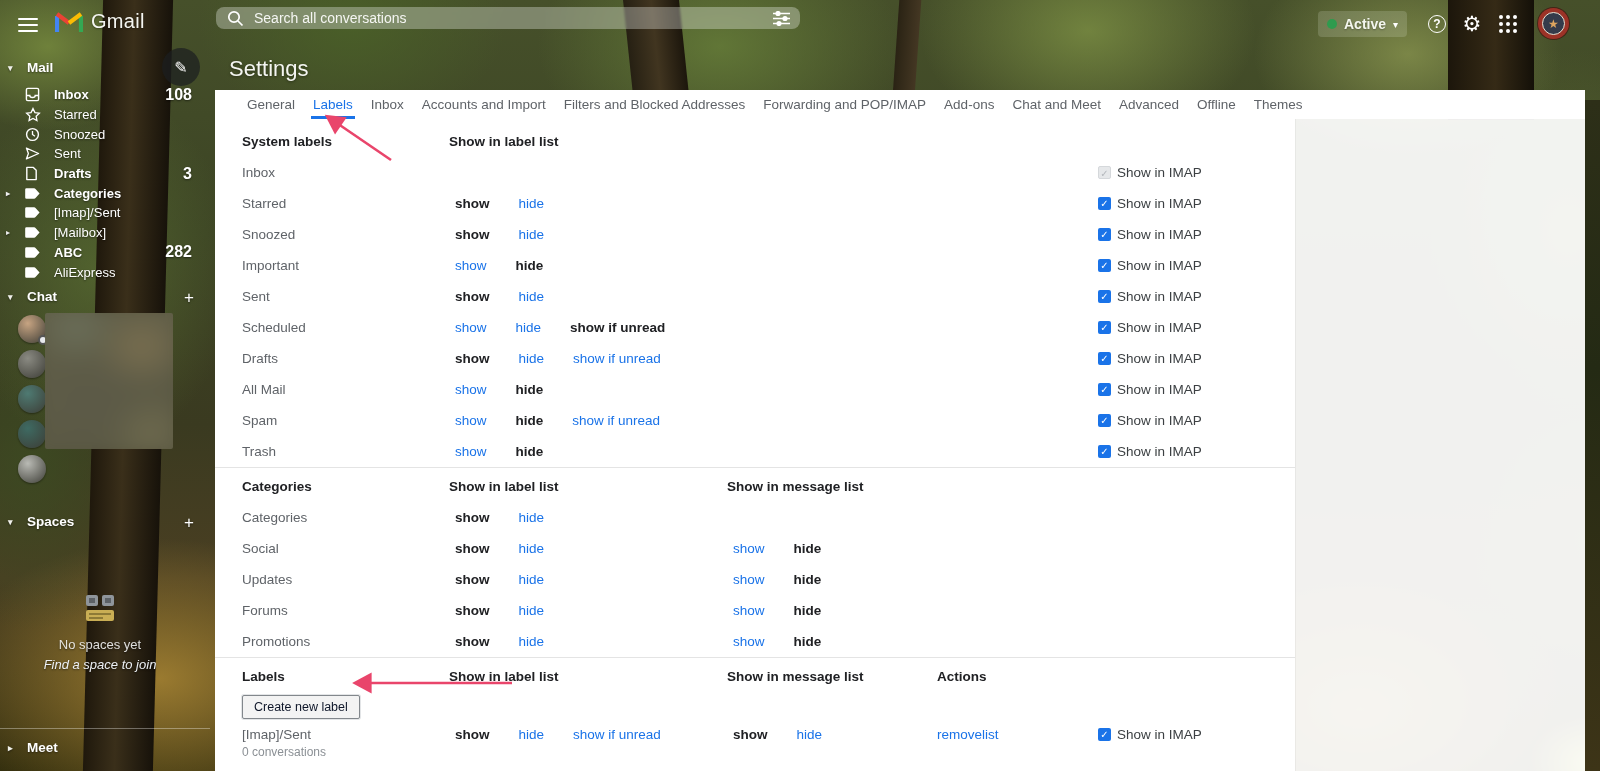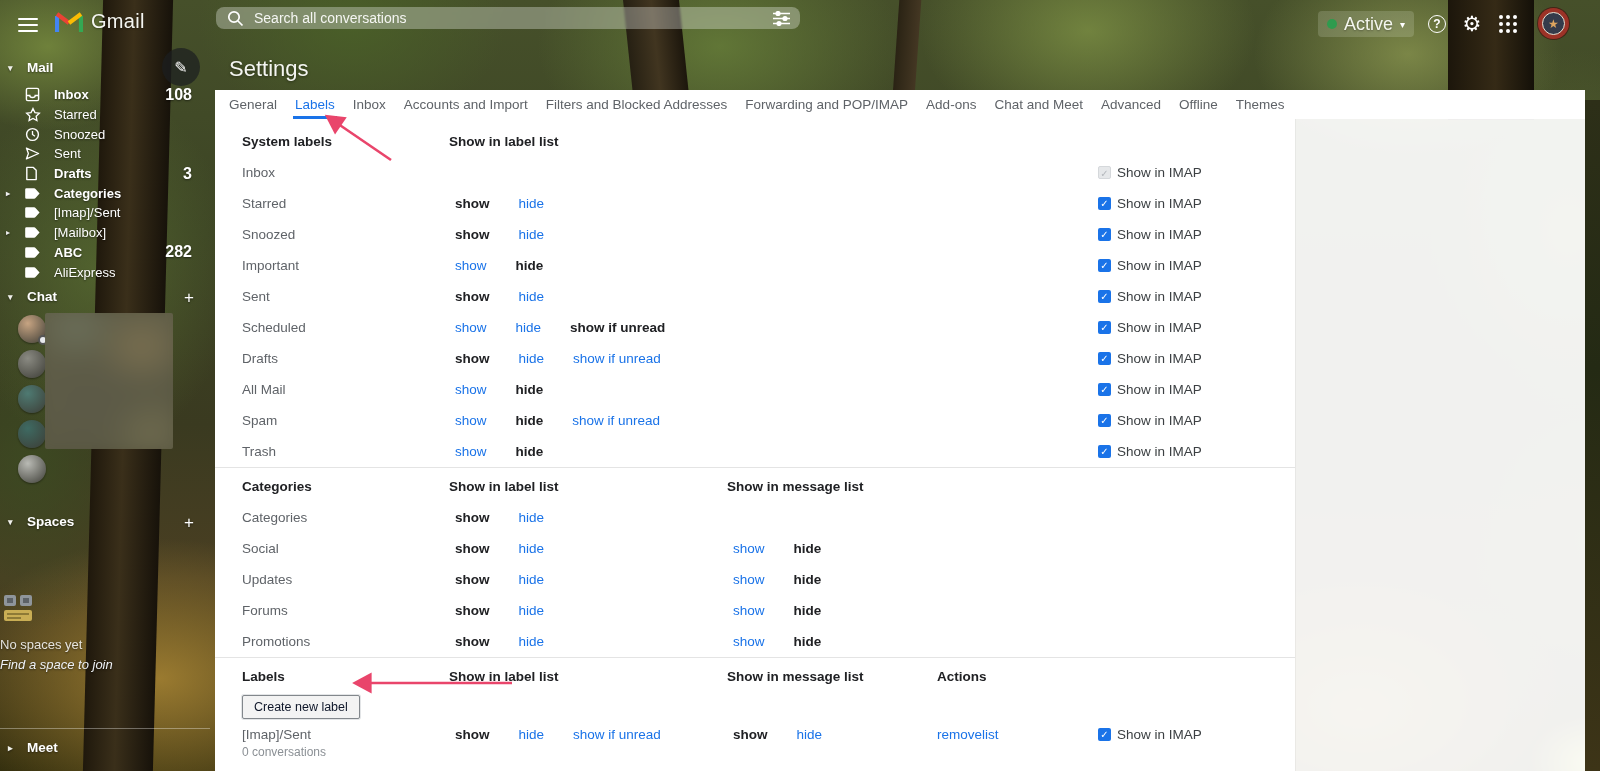--- a/index.html
+++ b/index.html
@@ -37,21 +37,21 @@
   .hamburger { position:absolute; left:18px; top:14px; width:20px; height:20px; cursor:pointer; }
   .hamburger span { display:block; height:2px; background:#fff; margin:4px 0; border-radius:1px; }
   .gmail-logo { position:absolute; left:55px; top:10px; display:flex; align-items:center; gap:8px; }
   .gmail-word { color:#f5f6f2; font-size:20px; letter-spacing:.3px; text-shadow:0 1px 2px rgba(0,0,0,.35); }
   .searchbar { position:absolute; left:216px; top:7px; width:584px; height:22px; background:rgba(250,251,248,.32); border-radius:8px; display:flex; align-items:center; backdrop-filter:blur(1px); }
   .searchbar input { flex:1; background:transparent; border:none; outline:none; color:#fff; font-size:14px; font-family:"Liberation Sans",sans-serif; }
   .searchbar input::placeholder { color:rgba(255,255,255,.92); }
   .sb-icon { width:38px; display:flex; justify-content:center; cursor:pointer; }
   .status-pill { position:absolute; left:1318px; top:11px; height:26px; padding:0 9px; display:flex; align-items:center; gap:7px; background:rgba(250,252,245,.16); border-radius:4px; cursor:pointer; }
   .status-dot { width:10px; height:10px; border-radius:50%; background:#2e9b4e; }
-  .status-label { color:#f4f6ee; font-size:18px; font-weight:400; text-shadow:0 1px 2px rgba(0,0,0,.3); }
+  .status-label { color:#f4f6ee; font-size:14px; font-weight:700; text-shadow:0 1px 2px rgba(0,0,0,.3); }
   .status-caret { color:#fff; font-size:10px; }
   .hdr-ic { position:absolute; top:10px; width:28px; height:28px; display:flex; align-items:center; justify-content:center; cursor:pointer; }
   .help-ic { left:1423px; }
   .help-circle { width:18px; height:18px; border:1.8px solid #fff; border-radius:50%; color:#fff; font-size:12px; font-weight:700; display:flex; align-items:center; justify-content:center; }
   .gear-ic { left:1458px; color:#fff; font-size:21px; }
   .apps-ic { left:1494px; }
   .apps-grid { display:grid; grid-template-columns:repeat(3,4px); grid-template-rows:repeat(3,4px); gap:3px; }
   .apps-grid i { width:4px; height:4px; border-radius:50%; background:#fff; }
   .avatar-top { position:absolute; left:1538px; top:8px; width:31px; height:31px; border-radius:50%; background:#9c3227; display:flex; align-items:center; justify-content:center; cursor:pointer; box-shadow:0 0 0 1px rgba(60,10,10,.6); }
   .avatar-top .inner { width:23px; height:23px; border-radius:50%; background:#343b4b; border:1.5px solid #e9e2d2; display:flex; align-items:center; justify-content:center; color:#dca45f; font-size:12px; }
@@ -72,29 +72,29 @@
   .chat-avatars { position:absolute; left:18px; top:267px; width:28px; }
   .chat-avatar { width:28px; height:28px; border-radius:50%; margin-bottom:7px; position:relative; cursor:pointer; box-shadow:0 1px 2px rgba(0,0,0,.4); }
   .chat-avatar .stat { position:absolute; right:-2px; bottom:-2px; width:10px; height:10px; border-radius:50%; background:#e8eaed; border:2px solid #555; }
   .chat-blur { position:absolute; left:45px; top:265px; width:128px; height:136px; overflow:hidden; border-radius:2px; }
   .chat-blur .blobs { position:absolute; inset:-18px; filter:blur(11px);
     background: radial-gradient(60px 50px at 30% 20%, #6b6f5a, transparent 70%),
       radial-gradient(70px 60px at 70% 30%, #7a6f50, transparent 70%),
       radial-gradient(80px 70px at 40% 60%, #5c5a48, transparent 70%),
       radial-gradient(70px 60px at 75% 80%, #6e6a4e, transparent 70%),
       linear-gradient(160deg,#62604a,#585642); }
-  .spaces-empty { position:absolute; left:0; top:545px; width:200px; text-align:left; }
+  .spaces-empty { position:absolute; left:0; top:545px; width:200px; text-align:center; }
   .spaces-empty .line1 { margin-top:8px; font-size:13px; color:rgba(255,255,255,.85); text-shadow:0 1px 2px rgba(0,0,0,.5); }
   .spaces-empty .line2 { margin-top:5px; font-size:13px; color:#eef1f5; cursor:pointer; text-shadow:0 1px 2px rgba(0,0,0,.5);font-style:italic; }
   .side-divider { position:absolute; left:0; top:680px; width:210px; height:1px; background:rgba(255,255,255,.35); }
 
   
   .main { position:absolute; left:215px; top:48px; width:1160px; height:723px; z-index:5; }
   .settings-title { position:absolute; left:14px; top:8px; font-size:22px; color:#f4f5f1; text-shadow:0 1px 3px rgba(0,0,0,.4); }
-  .tabsbar { position:absolute; left:0; top:42px; width:1370px; height:29px; background:#fff; display:flex; align-items:flex-end; padding-left:14px; gap:18px; }
+  .tabsbar { position:absolute; left:0; top:42px; width:1370px; height:29px; background:#fff; display:flex; align-items:flex-end; padding-left:32px; gap:18px; }
   .tab { font-size:13.5px; color:#5f6368; cursor:pointer; height:29px; display:flex; align-items:center; position:relative; white-space:nowrap; }
   .tab.active { color:#1a73e8; }
   .tab.active::after { content:""; position:absolute; left:-2px; right:-2px; bottom:0; height:3px; background:#1a73e8; }
   .content-faint { position:absolute; left:1080px; top:71px; width:290px; height:652px; background:rgba(255,255,255,.93); }
   .content { position:absolute; left:0; top:71px; width:1080px; height:652px; background:#fff; box-shadow:1px 0 0 rgba(0,0,0,.04); }
   .sec { padding-top:6px; }
   .sec + .sec { border-top:1px solid #e4e4e4; padding-top:2px; }
   .trow { display:grid; grid-template-columns:207px 278px 210px 153px 1fr; padding-left:27px; align-items:center; }
   .thead { height:32px; font-weight:700; color:#202124; font-size:13.5px; }
   .tr { height:31px; font-size:13.5px; color:#5f6368; }

